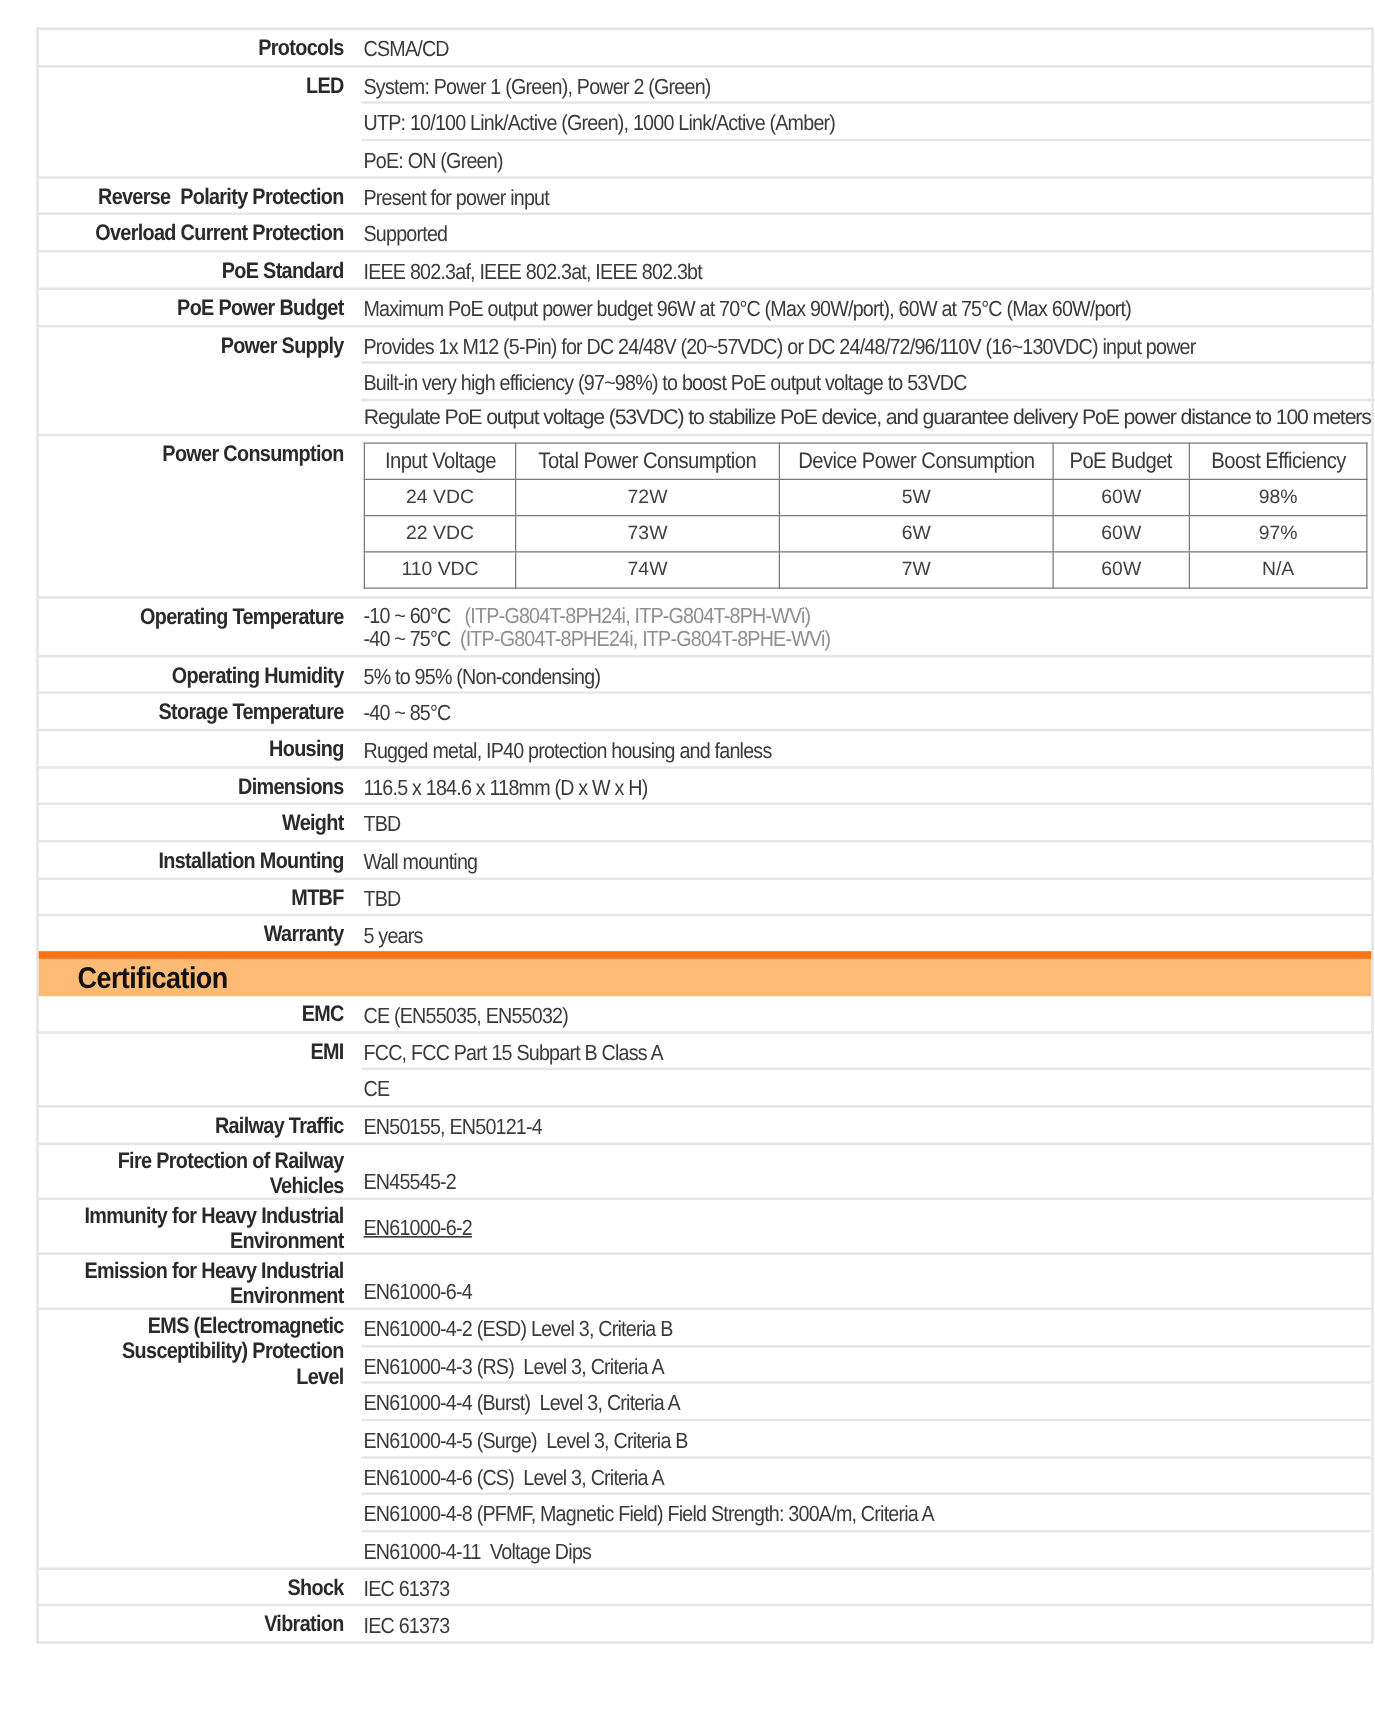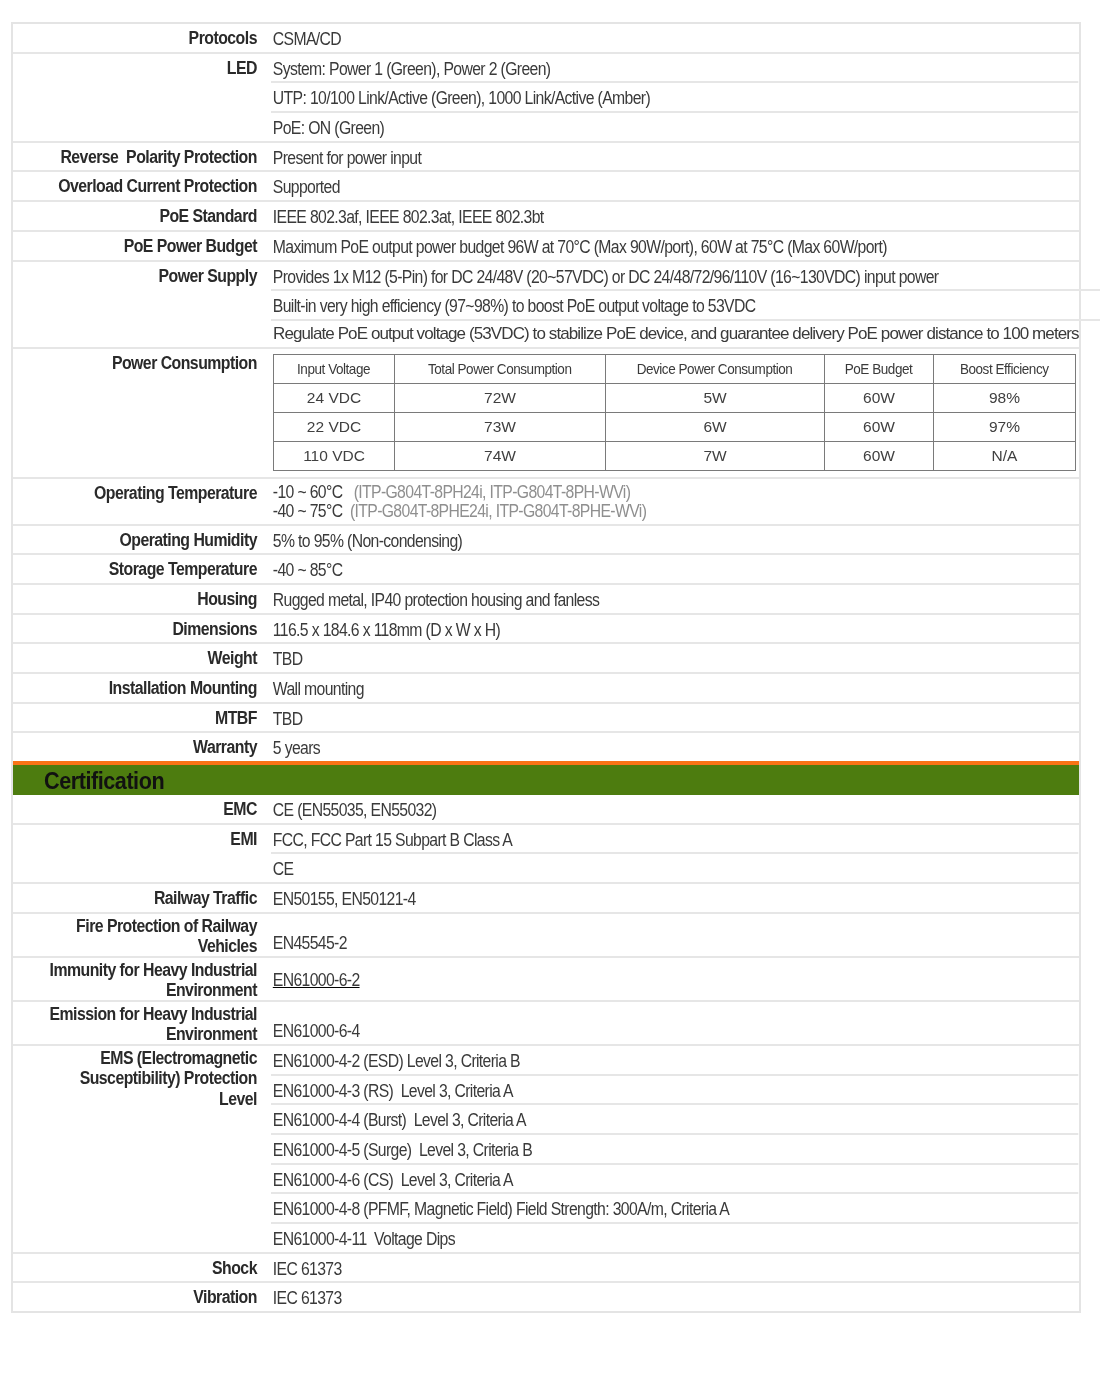--- a/index.html
+++ b/index.html
@@ -1,18 +1,18 @@
 <!DOCTYPE html>
 <html><head>
 <meta charset="utf-8">
 <style>
   html, body { margin: 0; padding: 0; background: #ffffff; }
   body { width: 1100px; height: 1382px; position: relative; overflow: hidden; }
   .sheet {
-    position: absolute; left: 11px; top: 22px; width: 1070px;
+    position: absolute; left: 29px; top: 22px; width: 1070px;
     border: 2px solid #e4e4e4; border-bottom-width: 2px;
     box-sizing: border-box;
   }
   .row { display: flex; border-top: 2px solid #e6e6e6; }
   .row:first-child { border-top: none; }
   .label {
     width: 242px; flex: none; text-align: right; padding-right: 16px;
     font-family: "Liberation Sans", sans-serif; font-weight: bold;
     font-size: 18px; color: #2a2a2a; line-height: 21px; padding-top: 4px;
     letter-spacing: -0.6px; transform: scaleX(0.88); transform-origin: right top;
@@ -21,33 +21,33 @@
   .val {
     font-family: "Liberation Sans", sans-serif; font-size: 17.5px; color: #3a3a3a;
     min-height: 27.7px; line-height: 21px; padding: 5px 0 1.7px 2px; box-sizing: border-box;
     letter-spacing: -0.7px; transform: scaleX(0.9); transform-origin: left top;
     width: 111%;
   }
   .val + .val { border-top: 2px solid #e6e6e6; }
   .vsub { padding-top: 3px; }
   .gray { color: #8f8f8f; }
   .section {
-    background: #4d7c0f; height: 30px; border-top: 4px solid #f97316;
+    background: #fdba74; height: 30px; border-top: 6px solid #f97316;
     font-family: "Liberation Sans", sans-serif; font-weight: bold; font-size: 24px;
     color: #111; line-height: 32px; padding-left: 31px;
     letter-spacing: -0.5px;
   }
   .section span { display: inline-block; transform: scaleX(0.9); transform-origin: left center; }
   .pc-wrap { padding: 5px 7px 6px 0; flex: 1; }
   table.pc { border-collapse: collapse; width: 803px; margin-left: 2px; }
   table.pc th, table.pc td {
     border: 1.5px solid #7a7a7a; text-align: center;
     font-family: "Liberation Sans", sans-serif; color: #3a3a3a; height: 28px; padding: 0;
   }
-  table.pc th { font-weight: normal; font-size: 15px; letter-spacing: -0.5px; }
+  table.pc th { font-weight: normal; font-size: 18px; letter-spacing: -0.5px; }
   table.pc td { font-size: 15.5px; color: #404040; }
   table.pc th span { display: inline-block; transform: scaleX(0.9); }
 </style>
 </head>
 <body>
 
 <div class="sheet">
 
   <div class="row">
     <div class="label">Protocols</div>

